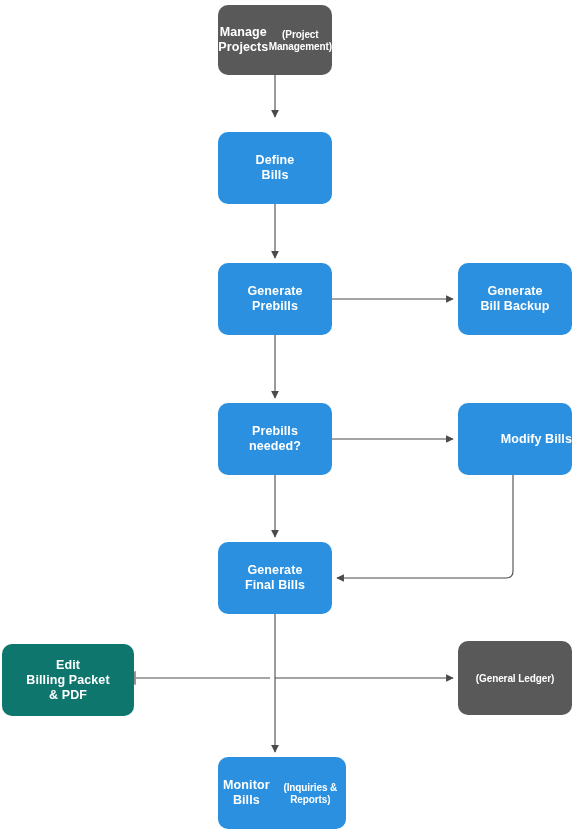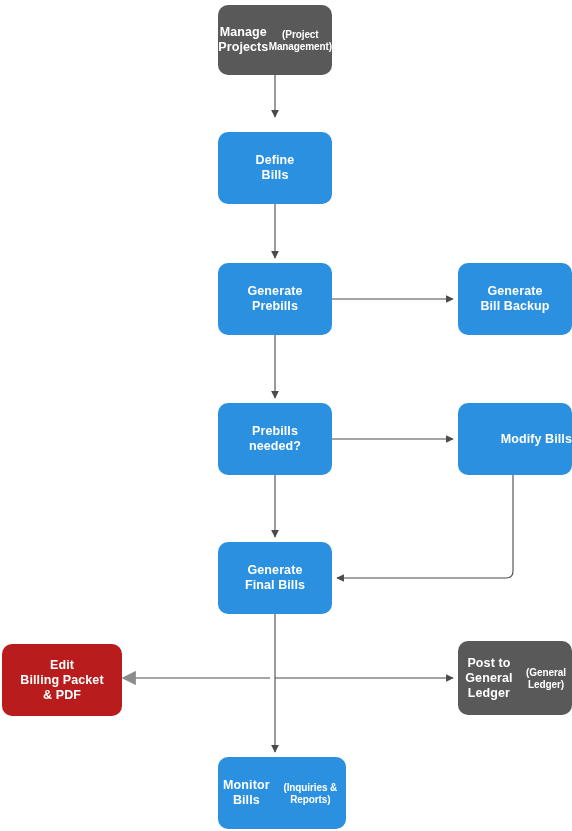--- a/index.html
+++ b/index.html
@@ -112,28 +112,26 @@
         <div class="node-title">Prebills
 needed?</div>
       </div>
       <div class="node-box" style="left: 458px; top: 403px; width: 114px; height: 72px; background: rgb(43, 144, 224); justify-content: flex-end;">
         <div class="node-title">Modify Bills</div>
       </div>
       <div class="node-box" style="left: 218px; top: 542px; width: 114px; height: 72px; background: rgb(43, 144, 224);">
         <div class="node-title">Generate
 Final Bills</div>
       </div>
-      <div class="node-box" style="left: 2px; top: 644px; width: 120px; height: 72px; background: #b91c1c;">
+      <div class="node-box" style="left: 2px; top: 644px; width: 132px; height: 72px; background: #0f766e;">
         <div class="node-title">Edit
 Billing Packet
 &amp; PDF</div>
       </div>
       <div class="node-box" style="left: 458px; top: 641px; width: 114px; height: 74px; background: rgb(89, 89, 89);">
-        <div class="node-title">Post to
-General Ledger</div>
         <div class="node-sub">(General Ledger)</div>
       </div>
       <div class="node-box" style="left: 218px; top: 757px; width: 128px; height: 72px; background: rgb(43, 144, 224);">
         <div class="node-title">Monitor Bills</div>
         <div class="node-sub">(Inquiries &amp; Reports)</div>
       </div>
     </div>
 </div>
 
 </body></html>

